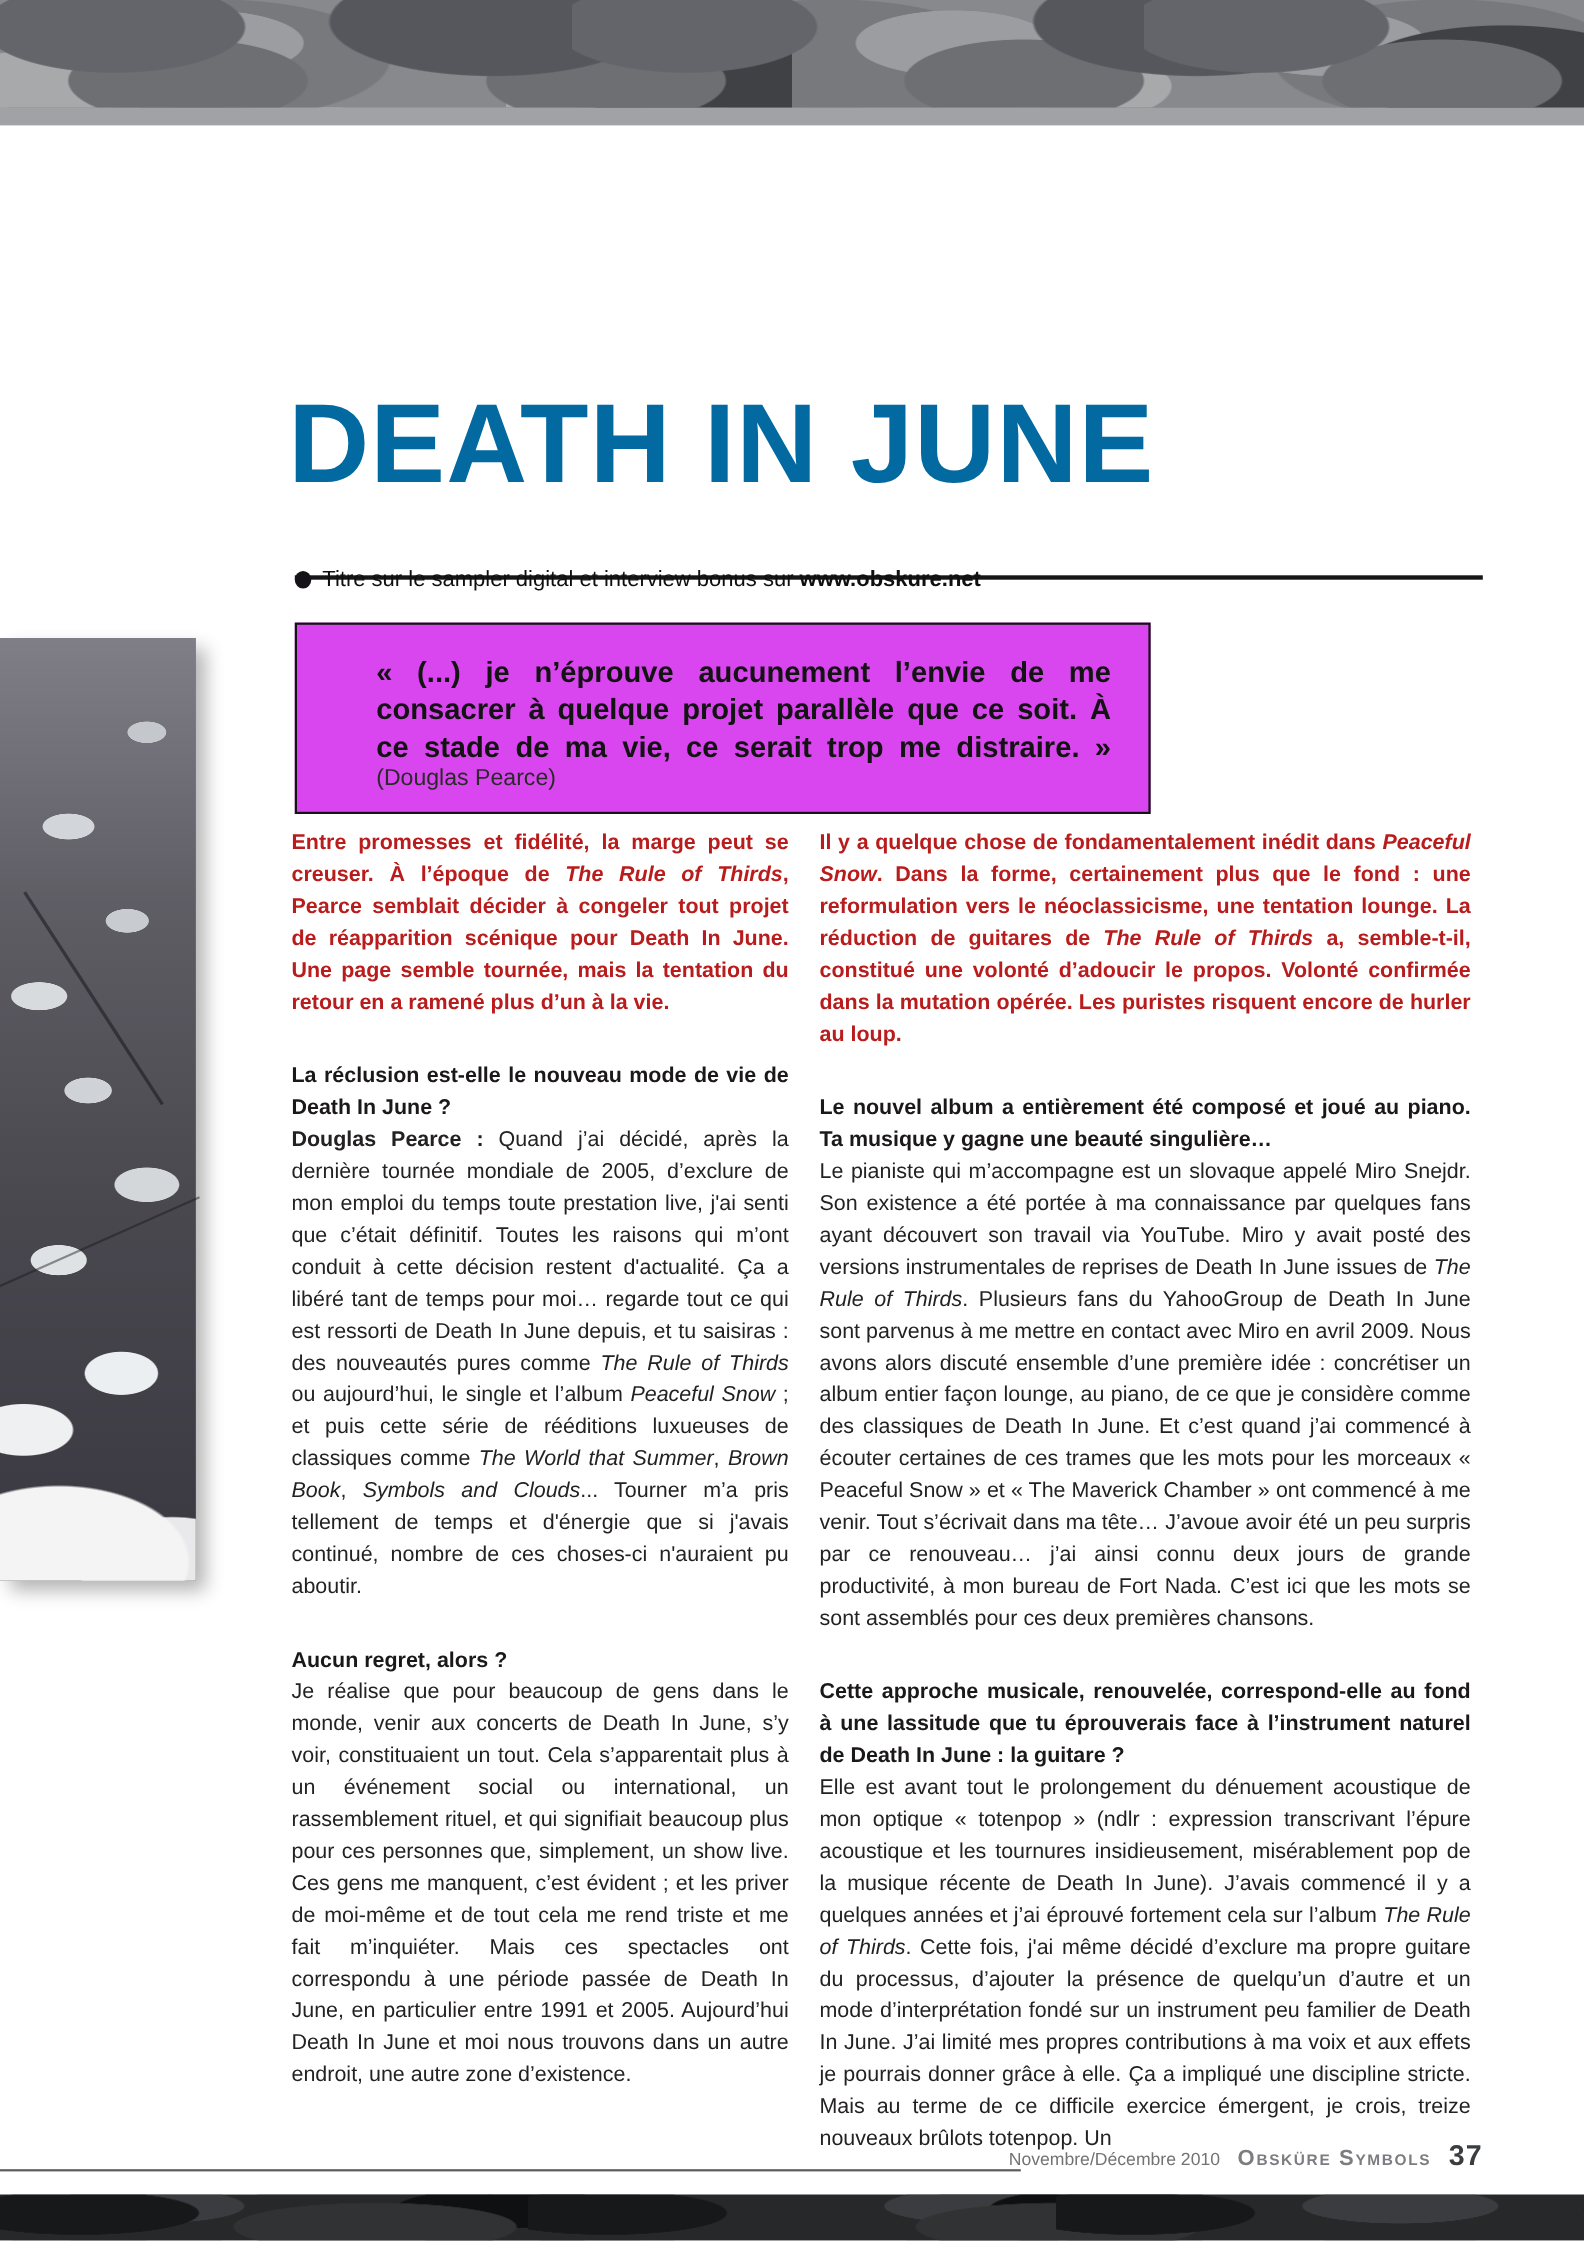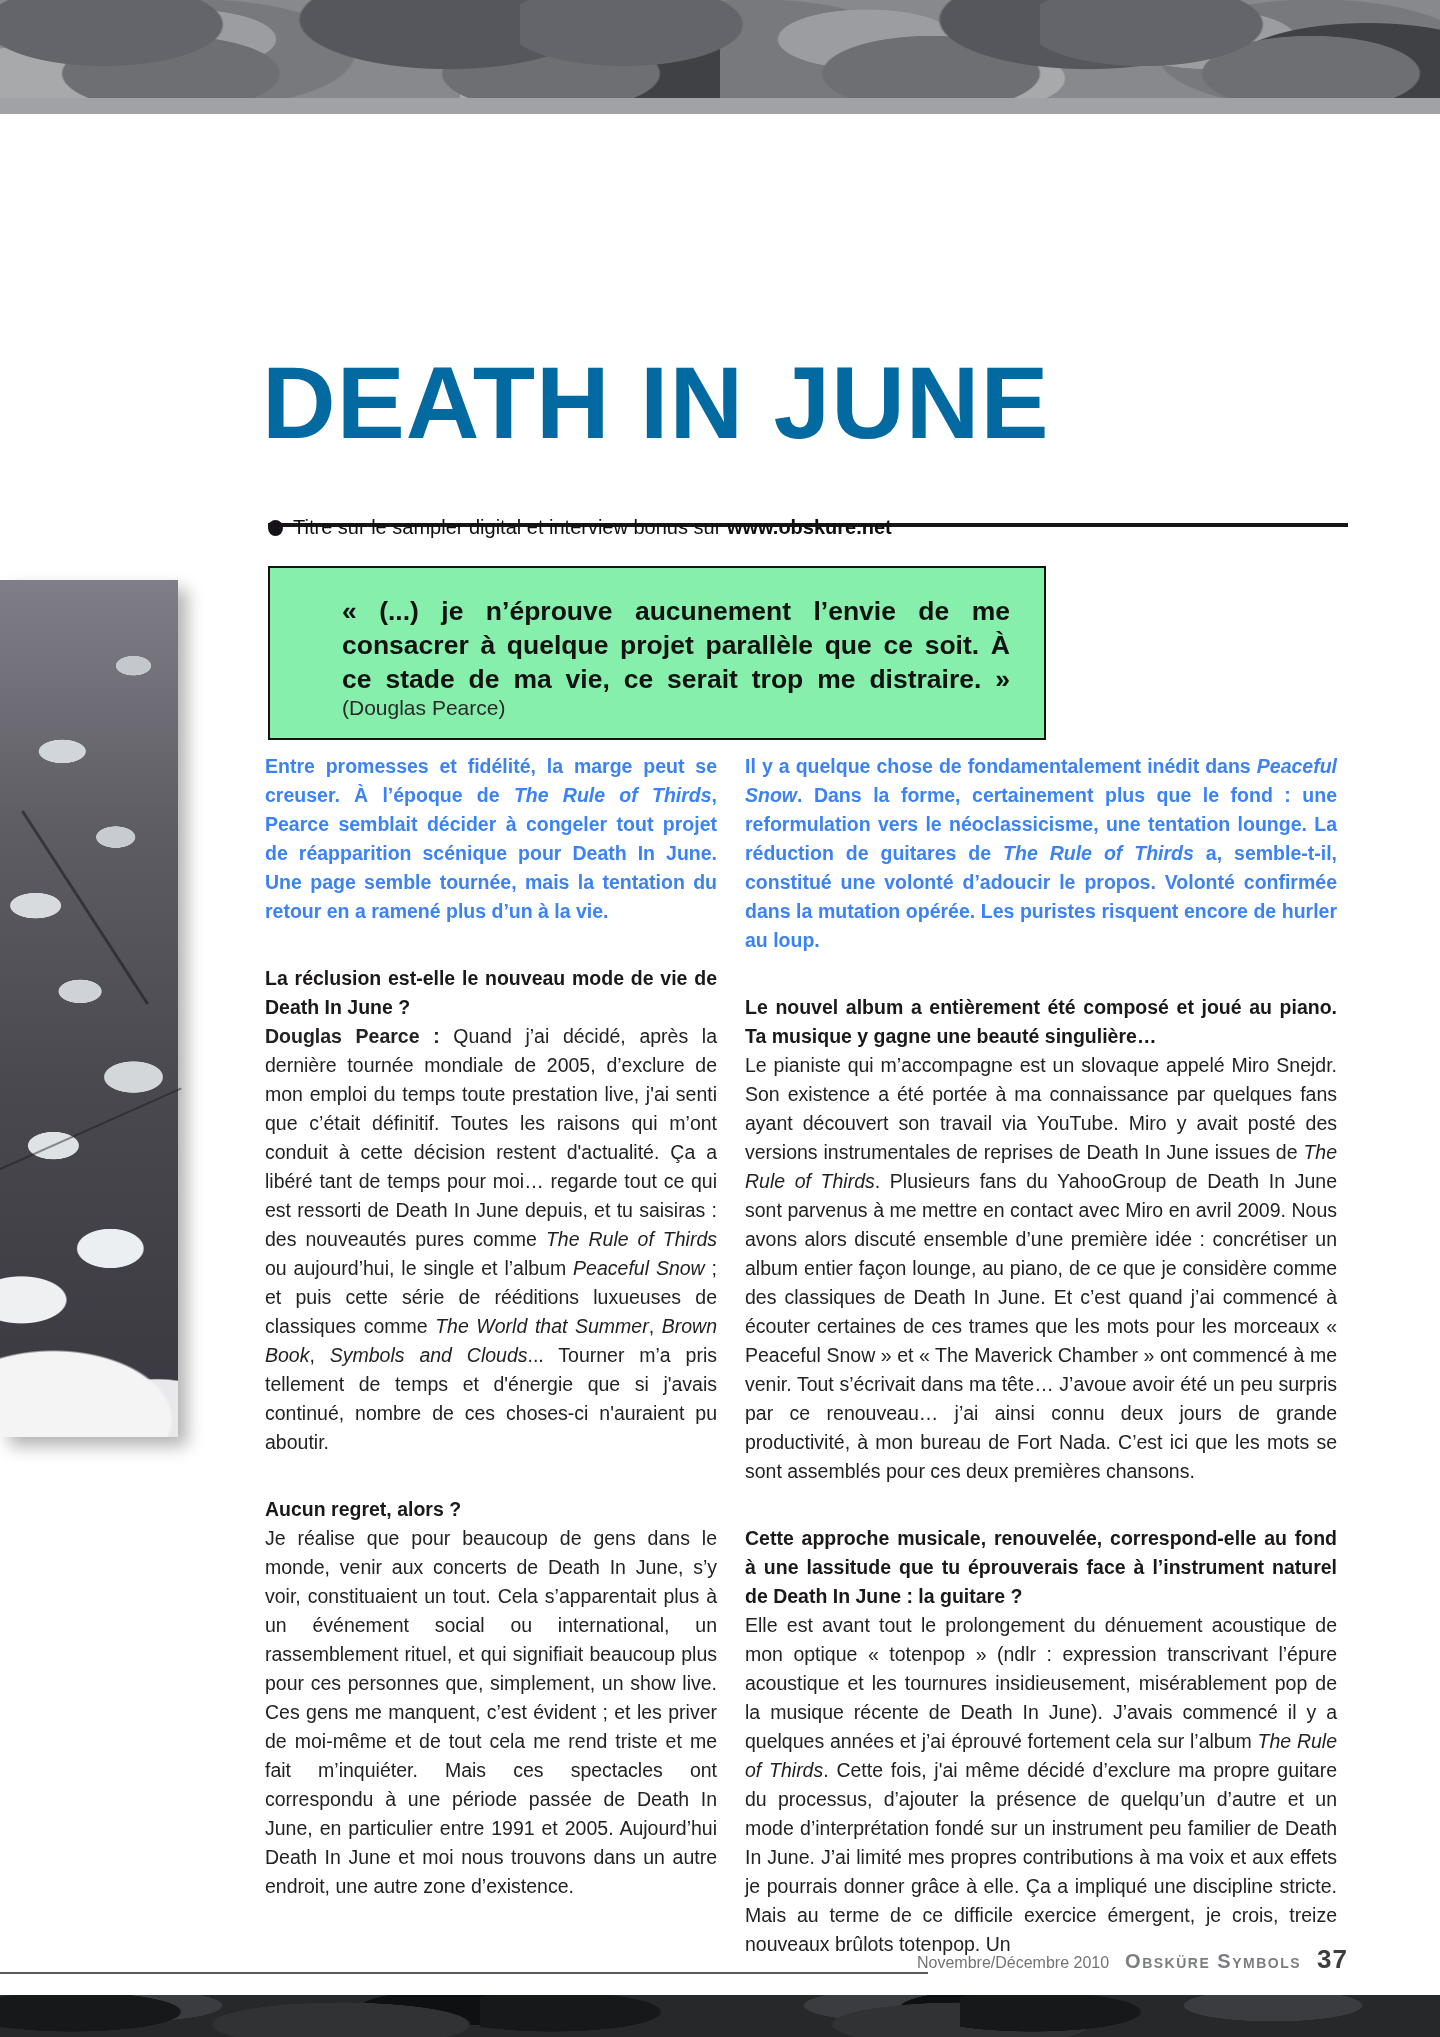--- a/index.html
+++ b/index.html
@@ -34,21 +34,21 @@
   .title-rule{position:absolute;left:268px;top:523px;width:1080px;height:4px;background:#161616;}
   .tagline{position:absolute;left:268px;top:516px;font-size:20px;color:#101010;}
   .tagline .bullet{
     display:inline-block;width:15px;height:16px;border-radius:50%;
     background:#15121a;margin-right:10px;vertical-align:-2px;
   }
   .tagline b{font-weight:bold;}
   
   .quote-box{
     position:absolute;left:268px;top:566px;width:668px;height:144px;
-    border:2px solid #141414;background:#86efac;
+    border:2px solid #141414;background:#d946ef;
     padding:26px 34px 0 72px;text-align:justify;
   }
   .q-main{font-size:26.5px;line-height:34px;font-weight:bold;color:#131313;}
   .q-attr{font-size:21px;font-weight:normal;color:#2a2a2a;}
   
   .photo{
     position:absolute;left:0;top:580px;width:178px;height:857px;
     background-color:#56545a;
     background-image:
       radial-gradient(ellipse 120px 70px at 30% 98%, #f4f4f4 0 97%, transparent 100%),
@@ -73,21 +73,21 @@
     content:"";position:absolute;left:-10px;top:64%;width:200px;height:2px;
     background:rgba(24,21,30,0.45);transform:rotate(-24deg);
   }
   
   .col{
     position:absolute;top:752px;font-size:19.5px;line-height:29px;
     text-align:justify;color:#242122;
   }
   .col-left{left:265px;width:452px;}
   .col-right{left:745px;width:592px;}
-  .intro{margin:0;font-weight:bold;color:#3b82f6;}
+  .intro{margin:0;font-weight:bold;color:#b91c1c;}
   .q-head{font-weight:bold;margin:38px 0 0 0;color:#1b181a;}
   .a-body{margin:0;}
   .it{font-style:italic;}
   .bd{font-weight:bold;}
   
   .footer-rule{position:absolute;left:0;top:1972px;width:928px;height:2px;background:#595b5e;}
   .footer{
     position:absolute;top:1944px;right:92px;
     display:flex;align-items:baseline;gap:16px;white-space:nowrap;
   }

